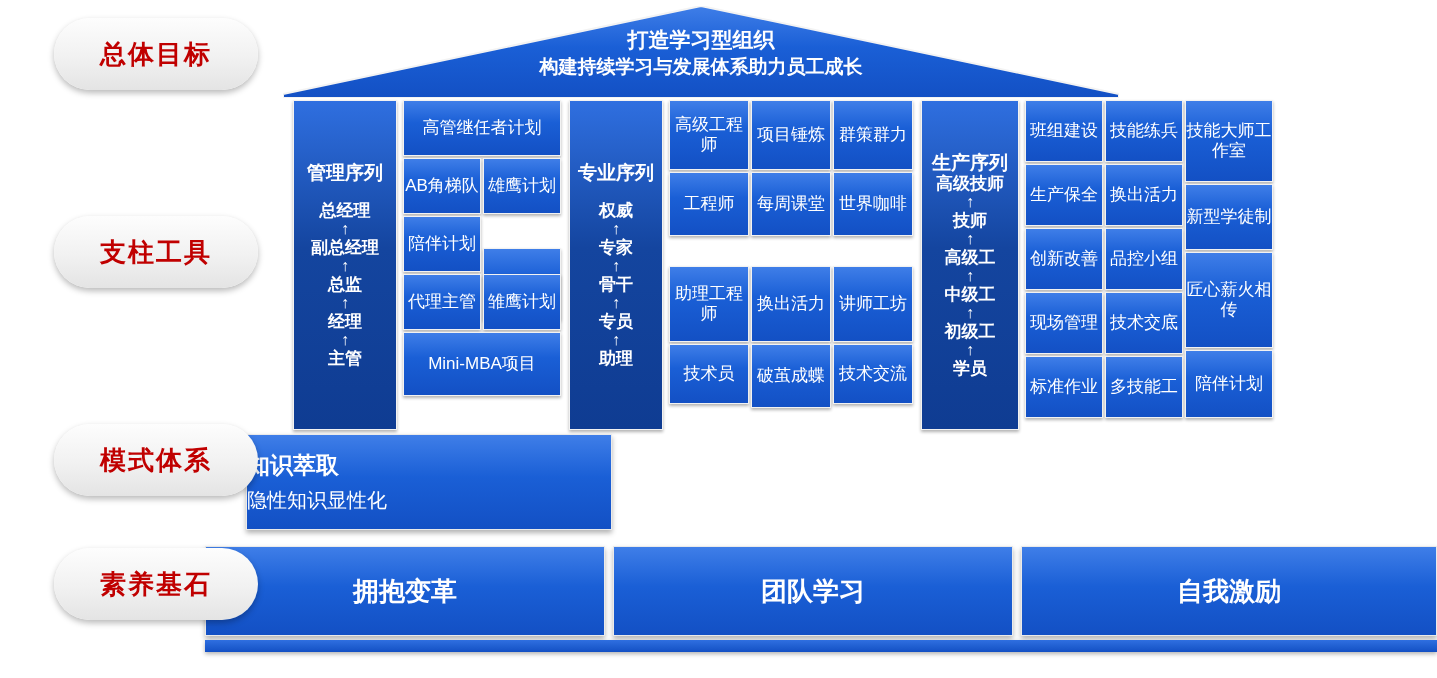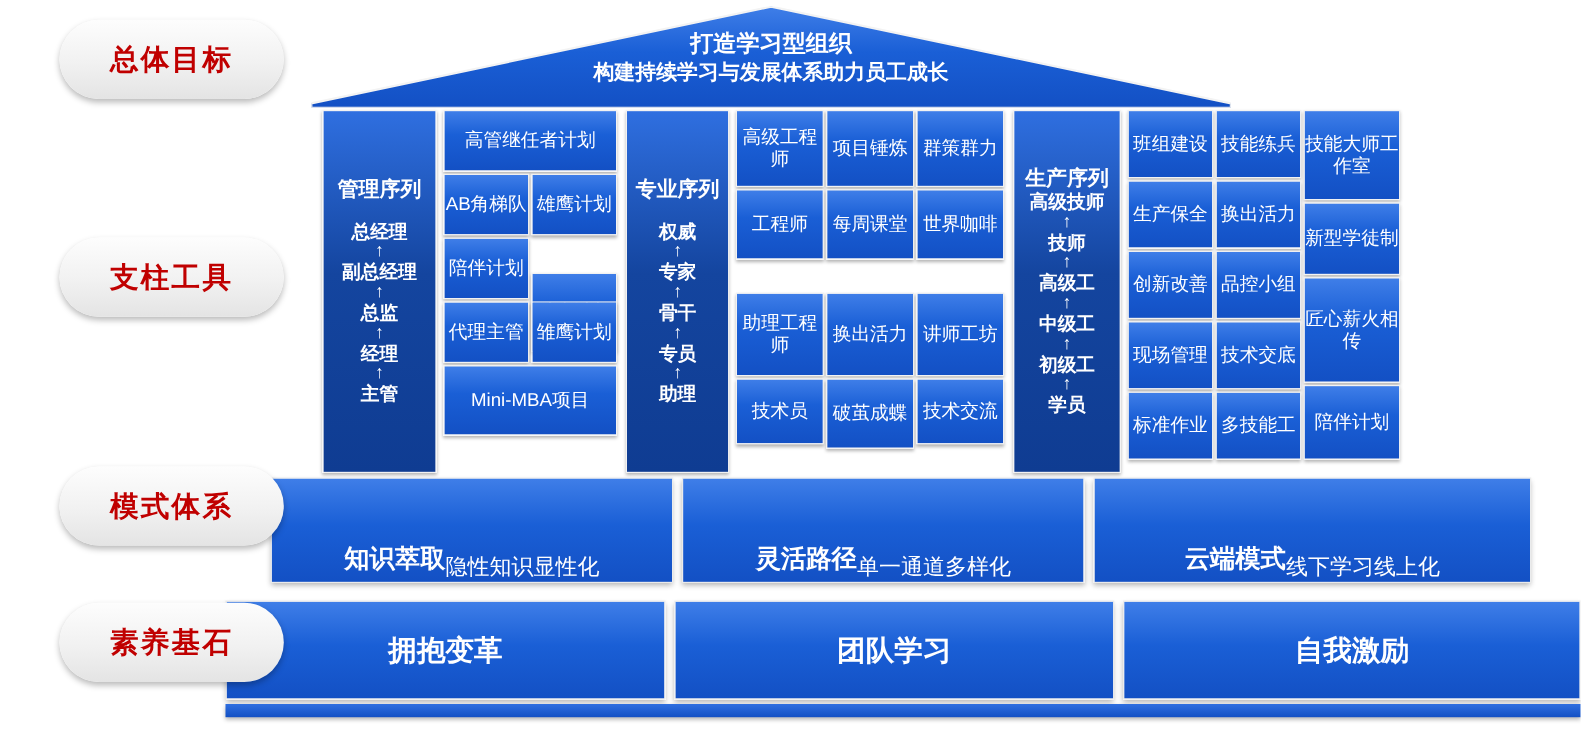--- a/index.html
+++ b/index.html
@@ -67,21 +67,21 @@
     color:#fff;font-weight:bold;font-size:17px;line-height:1.12;
   }
 
   
   .mode-row{position:absolute;left:246px;top:434px;width:1146px;height:96px;}
   .mode-box{
     position:absolute;top:0;height:96px;
     background:linear-gradient(180deg,#3f7ee8 0%,#1a5fd6 45%,#1350c4 100%);
     border:1px solid #eaeaea;
     box-shadow:0 3px 5px rgba(0,0,0,.3);
-    color:#fff;display:flex;flex-direction:row;align-items:flex-end;justify-content:center;
+    color:#fff;display:flex;flex-direction:column;align-items:flex-start;justify-content:center;
     box-sizing:border-box;
   }
   .mode-box .t{font-size:23px;font-weight:bold;margin-bottom:6px;}
   .mode-box .s{font-size:20px;}
 
   
   .base-row{position:absolute;left:205px;top:546px;width:1232px;height:106px;}
   .base-box{
     position:absolute;top:0;height:90px;
     background:linear-gradient(180deg,#3f7ee8 0%,#1a5fd6 45%,#1350c4 100%);
@@ -289,28 +289,20 @@
   <div class="bx sm" style="position:absolute;left:902px;top:254px;width:88px;height:68px;">
     <span>陪伴计划</span>
   </div>
 </div>
 
 <div class="mode-row">
   <div class="mode-box" style="left:0px;width:366px;">
     <span class="t">知识萃取</span>
     <span class="s">隐性知识显性化</span>
   </div>
-  <div class="mode-box" style="left:374px;width:366px;">
-    <span class="t">灵活路径</span>
-    <span class="s">单一通道多样化</span>
-  </div>
-  <div class="mode-box" style="left:748px;width:398px;">
-    <span class="t">云端模式</span>
-    <span class="s">线下学习线上化</span>
-  </div>
 </div>
 
 <div class="base-row">
   <div class="base-box" style="left:0px;width:400px;">
     <span>拥抱变革</span>
   </div>
   <div class="base-box" style="left:816px;width:416px;">
     <span>自我激励</span>
   </div>
   <div class="base-box" style="left:408px;width:400px;">

